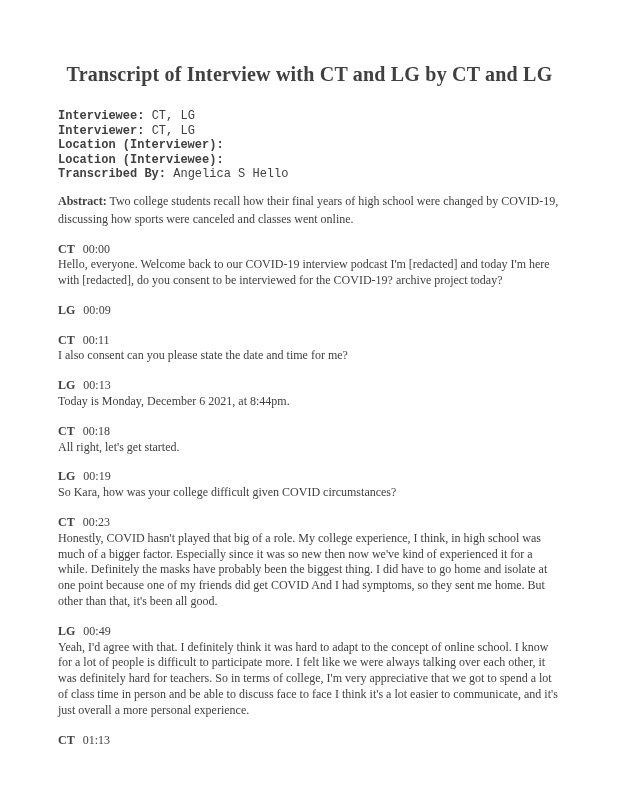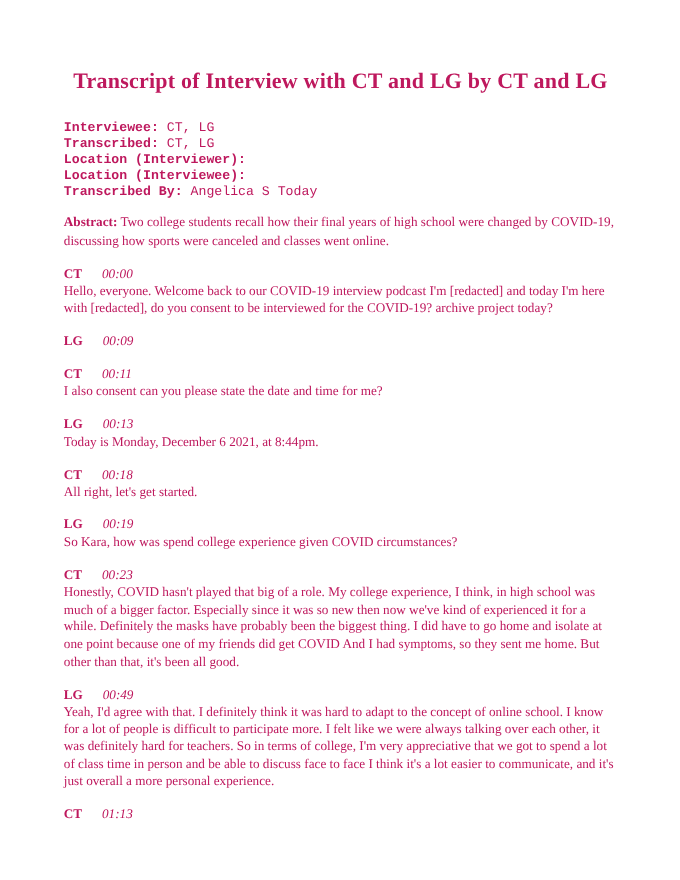--- a/index.html
+++ b/index.html
@@ -9,21 +9,21 @@
   }
   .page {
     position: relative;
     width: 618px;
     height: 800px;
     background: #ffffff;
     box-sizing: border-box;
     padding: 62px 57px 0 58px;
     font-family: "Liberation Serif", "DejaVu Serif", serif;
     font-size: 12px;
-    color: #be185d;
+    color: #404040;
     overflow: hidden;
   }
   .title {
     font-size: 20px;
     font-weight: bold;
     text-align: center;
     margin: 0 0 23px 0;
     line-height: 1.2;
     letter-spacing: 0.2px;
   }
@@ -45,41 +45,40 @@
     margin: 0;
   }
   .turn {
     margin-top: 14px;
   }
   .turn-header {
     line-height: 15.8px;
   }
   .turn-header .time {
     font-weight: normal;
-    margin-left: 18px;
-    font-style: italic;
+    margin-left: 8px;
   }
   .turn-text {
     margin: 0;
     line-height: 15.8px;
   }
 </style>
 </head>
 <body>
 
 <div class="page">
 
   <h1 class="title">Transcript of Interview with CT and LG by CT and LG</h1>
 
   <div class="meta-block">
     <div class="meta-line"><span class="b">Interviewee:</span> <span>CT, LG</span></div>
-    <div class="meta-line"><span class="b">Transcribed:</span> <span>CT, LG</span></div>
+    <div class="meta-line"><span class="b">Interviewer:</span> <span>CT, LG</span></div>
     <div class="meta-line"><span class="b">Location (Interviewer):</span> <span></span></div>
     <div class="meta-line"><span class="b">Location (Interviewee):</span> <span></span></div>
-    <div class="meta-line"><span class="b">Transcribed By:</span> <span>Angelica S Today</span></div>
+    <div class="meta-line"><span class="b">Transcribed By:</span> <span>Angelica S Hello</span></div>
   </div>
 
   <p class="abstract"><span class="b">Abstract:</span> <span>Two college students recall how their final years of high school were changed by COVID-19, discussing how sports were canceled and classes went online.</span></p>
 
   <div class="transcript">
 
     <div class="turn">
       <div class="turn-header"><span class="b">CT</span><span class="time">00:00</span></div>
       <p class="turn-text">Hello, everyone. Welcome back to our COVID-19 interview podcast I'm [redacted] and today I'm here with [redacted], do you consent to be interviewed for the COVID-19? archive project today?</p>
     </div>
@@ -98,21 +97,21 @@
       <p class="turn-text">Today is Monday, December 6 2021, at 8:44pm.</p>
     </div>
 
     <div class="turn">
       <div class="turn-header"><span class="b">CT</span><span class="time">00:18</span></div>
       <p class="turn-text">All right, let's get started.</p>
     </div>
 
     <div class="turn">
       <div class="turn-header"><span class="b">LG</span><span class="time">00:19</span></div>
-      <p class="turn-text">So Kara, how was spend college experience given COVID circumstances?</p>
+      <p class="turn-text">So Kara, how was your college difficult given COVID circumstances?</p>
     </div>
 
     <div class="turn">
       <div class="turn-header"><span class="b">CT</span><span class="time">00:23</span></div>
       <p class="turn-text">Honestly, COVID hasn't played that big of a role. My college experience, I think, in high school was much of a bigger factor. Especially since it was so new then now we've kind of experienced it for a while. Definitely the masks have probably been the biggest thing. I did have to go home and isolate at one point because one of my friends did get COVID And I had symptoms, so they sent me home. But other than that, it's been all good.</p>
     </div>
 
     <div class="turn">
       <div class="turn-header"><span class="b">LG</span><span class="time">00:49</span></div>
       <p class="turn-text">Yeah, I'd agree with that. I definitely think it was hard to adapt to the concept of online school. I know for a lot of people is difficult to participate more. I felt like we were always talking over each other, it was definitely hard for teachers. So in terms of college, I'm very appreciative that we got to spend a lot of class time in person and be able to discuss face to face I think it's a lot easier to communicate, and it's just overall a more personal experience.</p>

